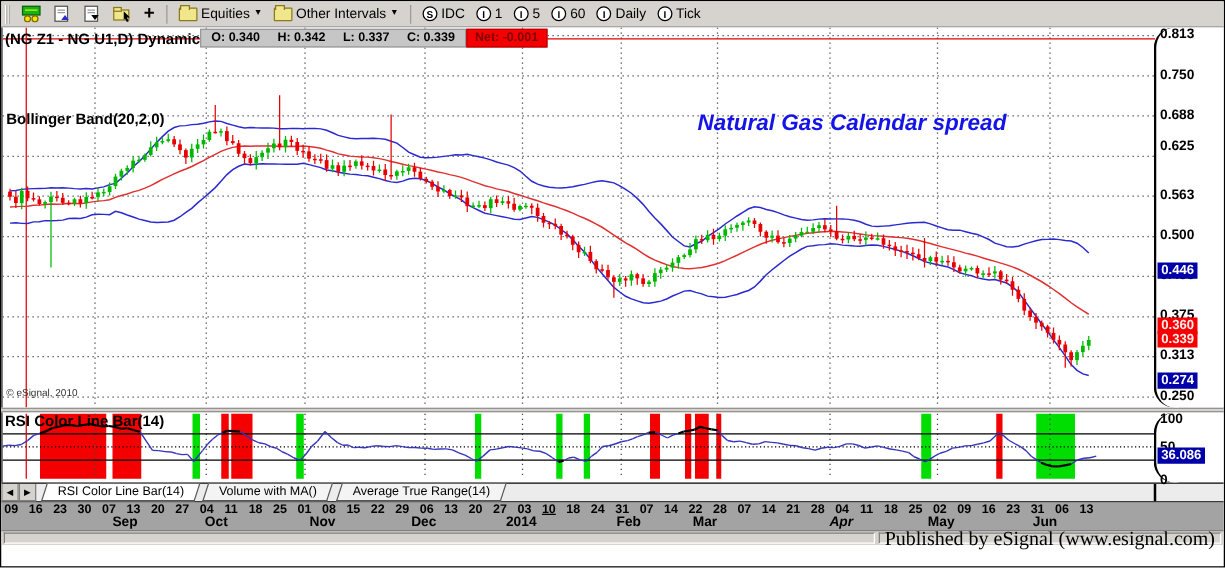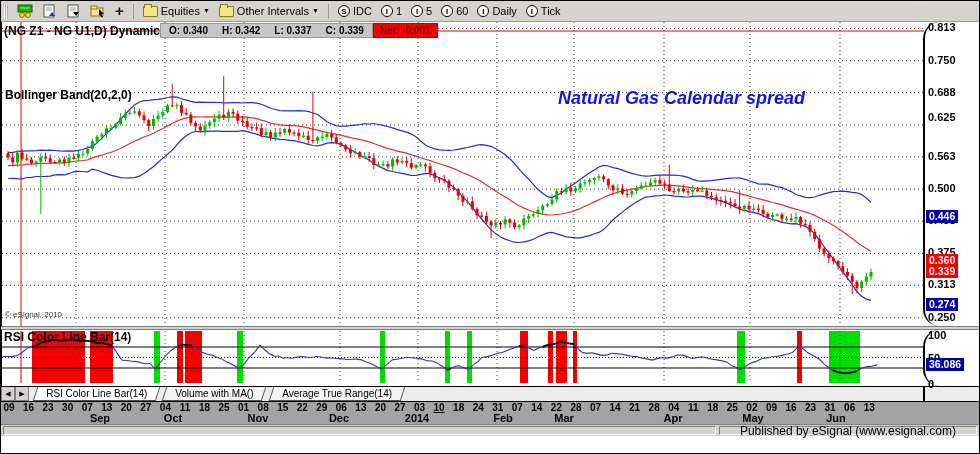--- a/index.html
+++ b/index.html
@@ -49,21 +49,21 @@
   .tabs-spacer{flex:1;}
   .tabs-axis{width:56px;border-left:2px solid #000;}
   
   .date-axis{height:22px;background:#a3a3a3;position:relative;}
   .date-tick{position:absolute;top:0;transform:translateX(-50%);font-size:10px;font-weight:bold;color:#000;}
   .month-label{position:absolute;top:10px;transform:translateX(-50%);font-size:11px;font-weight:bold;color:#000;}
   
   .statusbar{height:12px;background:#d6d3ce;border-top:1px solid #808080;display:flex;align-items:center;gap:3px;padding:0 2px;}
   .sunken{height:9px;border:1px solid;border-color:#808080 #fff #fff #808080;}
   .sunken.long{flex:1;}
-  .pubbox{font-size:12px;line-height:9px;padding:0 20px;white-space:nowrap;}
+  .pubbox{font-size:16px;line-height:9px;padding:0 4px;white-space:nowrap;font-family:Liberation Serif, serif;}
   svg{display:block;}
 </style>
 </head>
 <body>
 
 <div class="win">
 
 
   <div class="toolbar">
     <div class="grip"></div>
@@ -867,21 +867,21 @@
         <span class="date-tick" style="left: 868.2px;">13</span>
       </div>
     <div id="date-months">
         <span class="month-label" style="left: 75px; margin-left: 24px;">Sep</span>
         <span class="month-label" style="left: 172px;">Oct</span>
         <span class="month-label" style="left: 257px;">Nov</span>
         <span class="month-label" style="left: 338px;">Dec</span>
         <span class="month-label" style="left: 416px;">2014</span>
         <span class="month-label" style="left: 502px;">Feb</span>
         <span class="month-label" style="left: 563px;">Mar</span>
-        <span class="month-label" style="left: 672px;">Apr</span>
+        <span class="month-label" style="left: 672px; font-style: italic;">Apr</span>
         <span class="month-label" style="left: 752px;">May</span>
         <span class="month-label" style="left: 835px;">Jun</span>
       </div>
   </div>
 
   <div class="statusbar">
     <div class="sunken long"></div>
     <div class="sunken pubbox">Published by eSignal (www.esignal.com)</div>
   </div>
 

